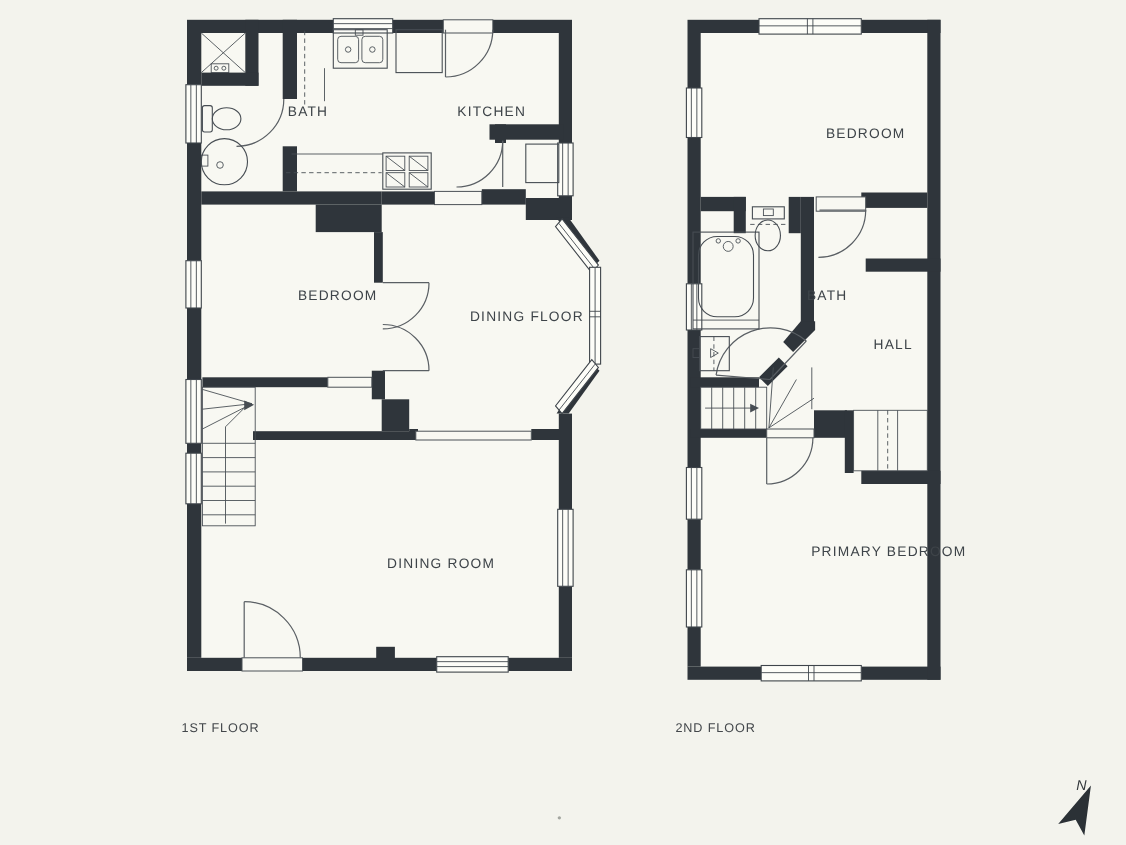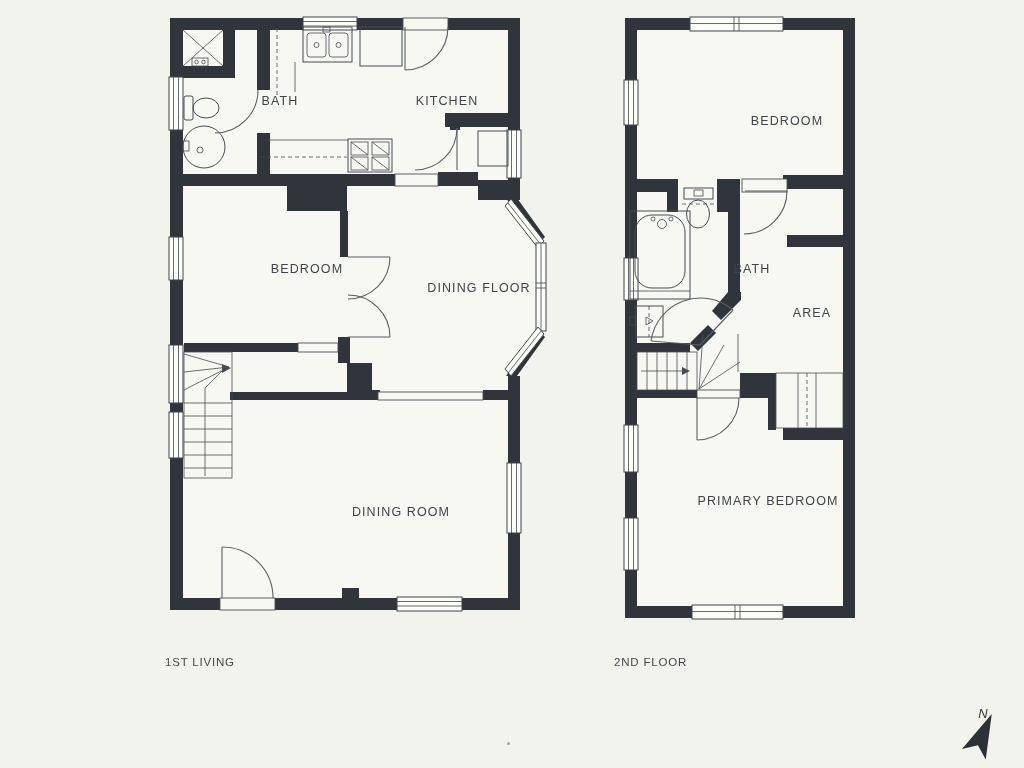--- a/index.html
+++ b/index.html
@@ -379,24 +379,24 @@
   </svg>
 
   <div class="room-label" style="left:232px;top:101px;">BATH</div>
   <div class="room-label" style="left:399px;top:101px;">KITCHEN</div>
   <div class="room-label" style="left:259px;top:269px;">BEDROOM</div>
   <div class="room-label" style="left:431px;top:288px;">DINING FLOOR</div>
   <div class="room-label" style="left:353px;top:512px;">DINING ROOM</div>
 
   <div class="room-label" style="left:739px;top:121px;">BEDROOM</div>
   <div class="room-label" style="left:704px;top:269px;">BATH</div>
-  <div class="room-label" style="left:764px;top:313px;">AREA</div>
-  <div class="room-label" style="left:720px;top:501px;">PRIMARY BEDROOM</div>
-
-  <div class="floor-caption" style="left:165px;top:656px;">1ST LIVING</div>
+  <div class="room-label" style="left:764px;top:313px;">HALL</div>
+  <div class="room-label" style="left:760px;top:501px;">PRIMARY BEDROOM</div>
+
+  <div class="floor-caption" style="left:165px;top:656px;">1ST FLOOR</div>
   <div class="floor-caption" style="left:590px;top:656px;margin-left:24px;">2ND FLOOR</div>
 
   <svg style="left:940px;top:690px;" width="84" height="78" viewBox="0 0 84 78">
     <g transform="translate(42,46) rotate(24)">
       <path class="compass-arrow" d="M 0,-24 L 13,20 L 0,10 L -13,20 Z"></path>
     </g>
     <text class="compass-n" x="43" y="28" text-anchor="middle">N</text>
   </svg>
 
   <div class="speck" style="left:507px;top:742px;"></div>

